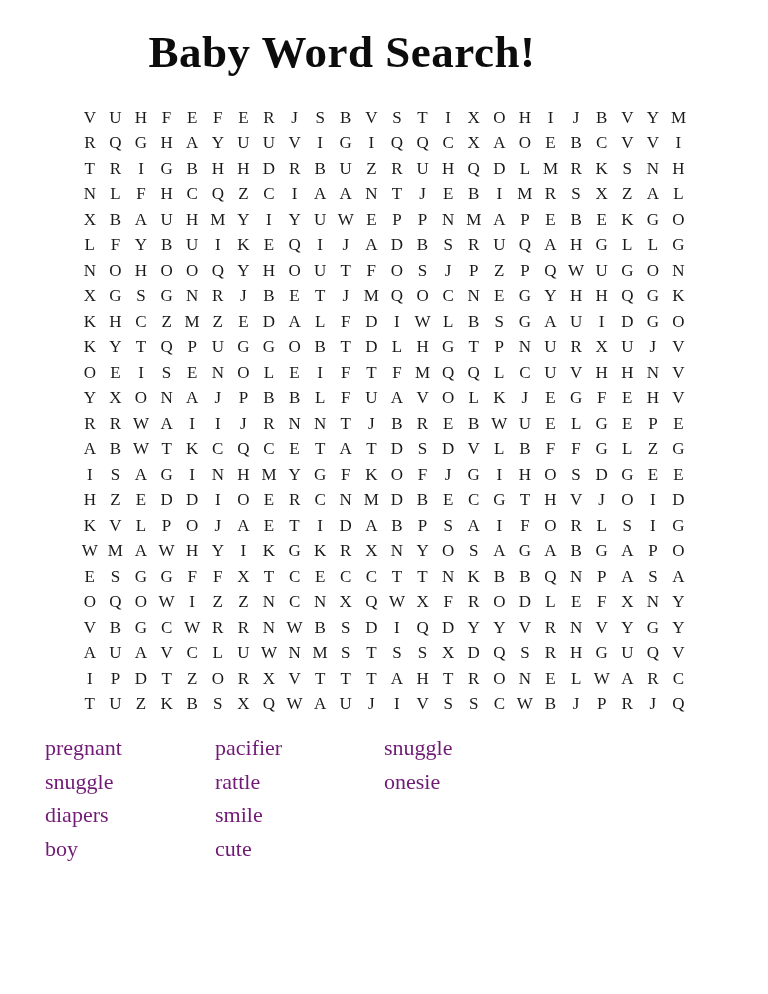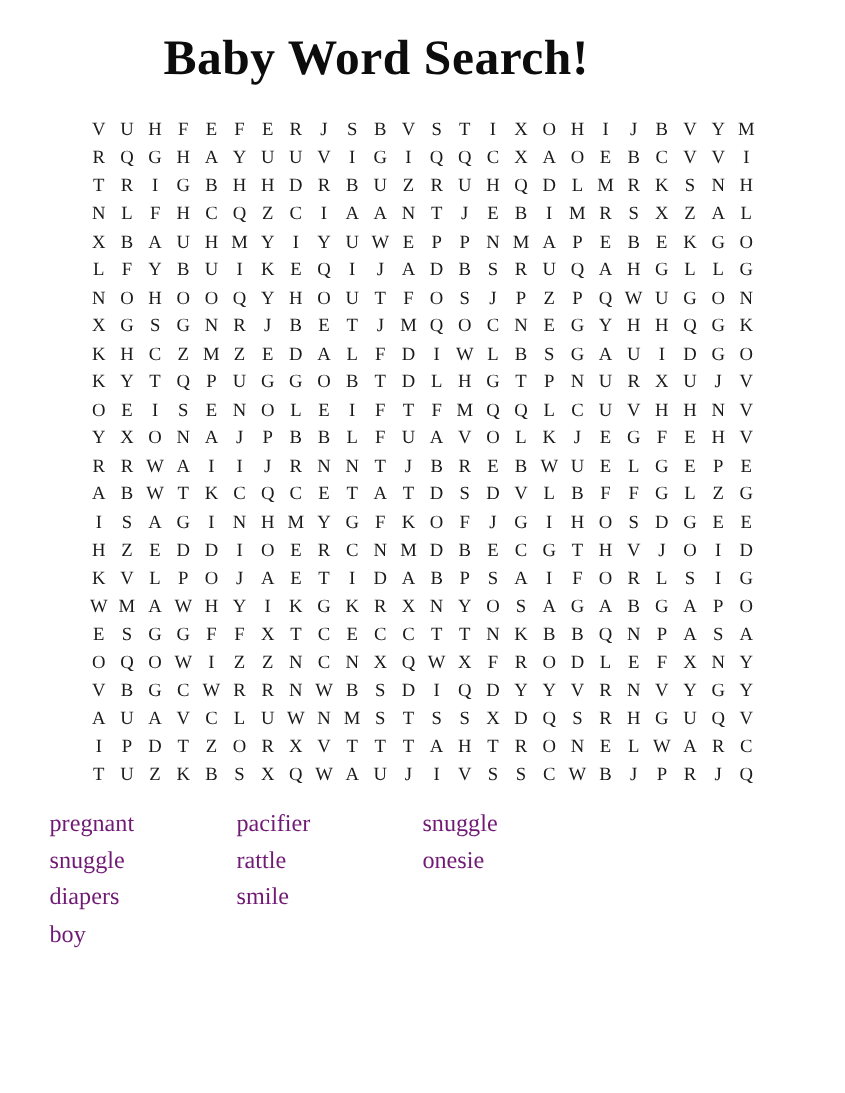--- a/index.html
+++ b/index.html
@@ -649,19 +649,20 @@
       <div class="word-col">
         <div class="word">pregnant</div>
         <div class="word">snuggle</div>
         <div class="word">diapers</div>
         <div class="word">boy</div>
       </div>
       <div class="word-col">
         <div class="word">pacifier</div>
         <div class="word">rattle</div>
         <div class="word">smile</div>
+        <div class="word">cute</div>
       </div>
       <div class="word-col">
         <div class="word">snuggle</div>
         <div class="word">onesie</div>
       </div>
     </div>
 </div>
 
 </body></html>

